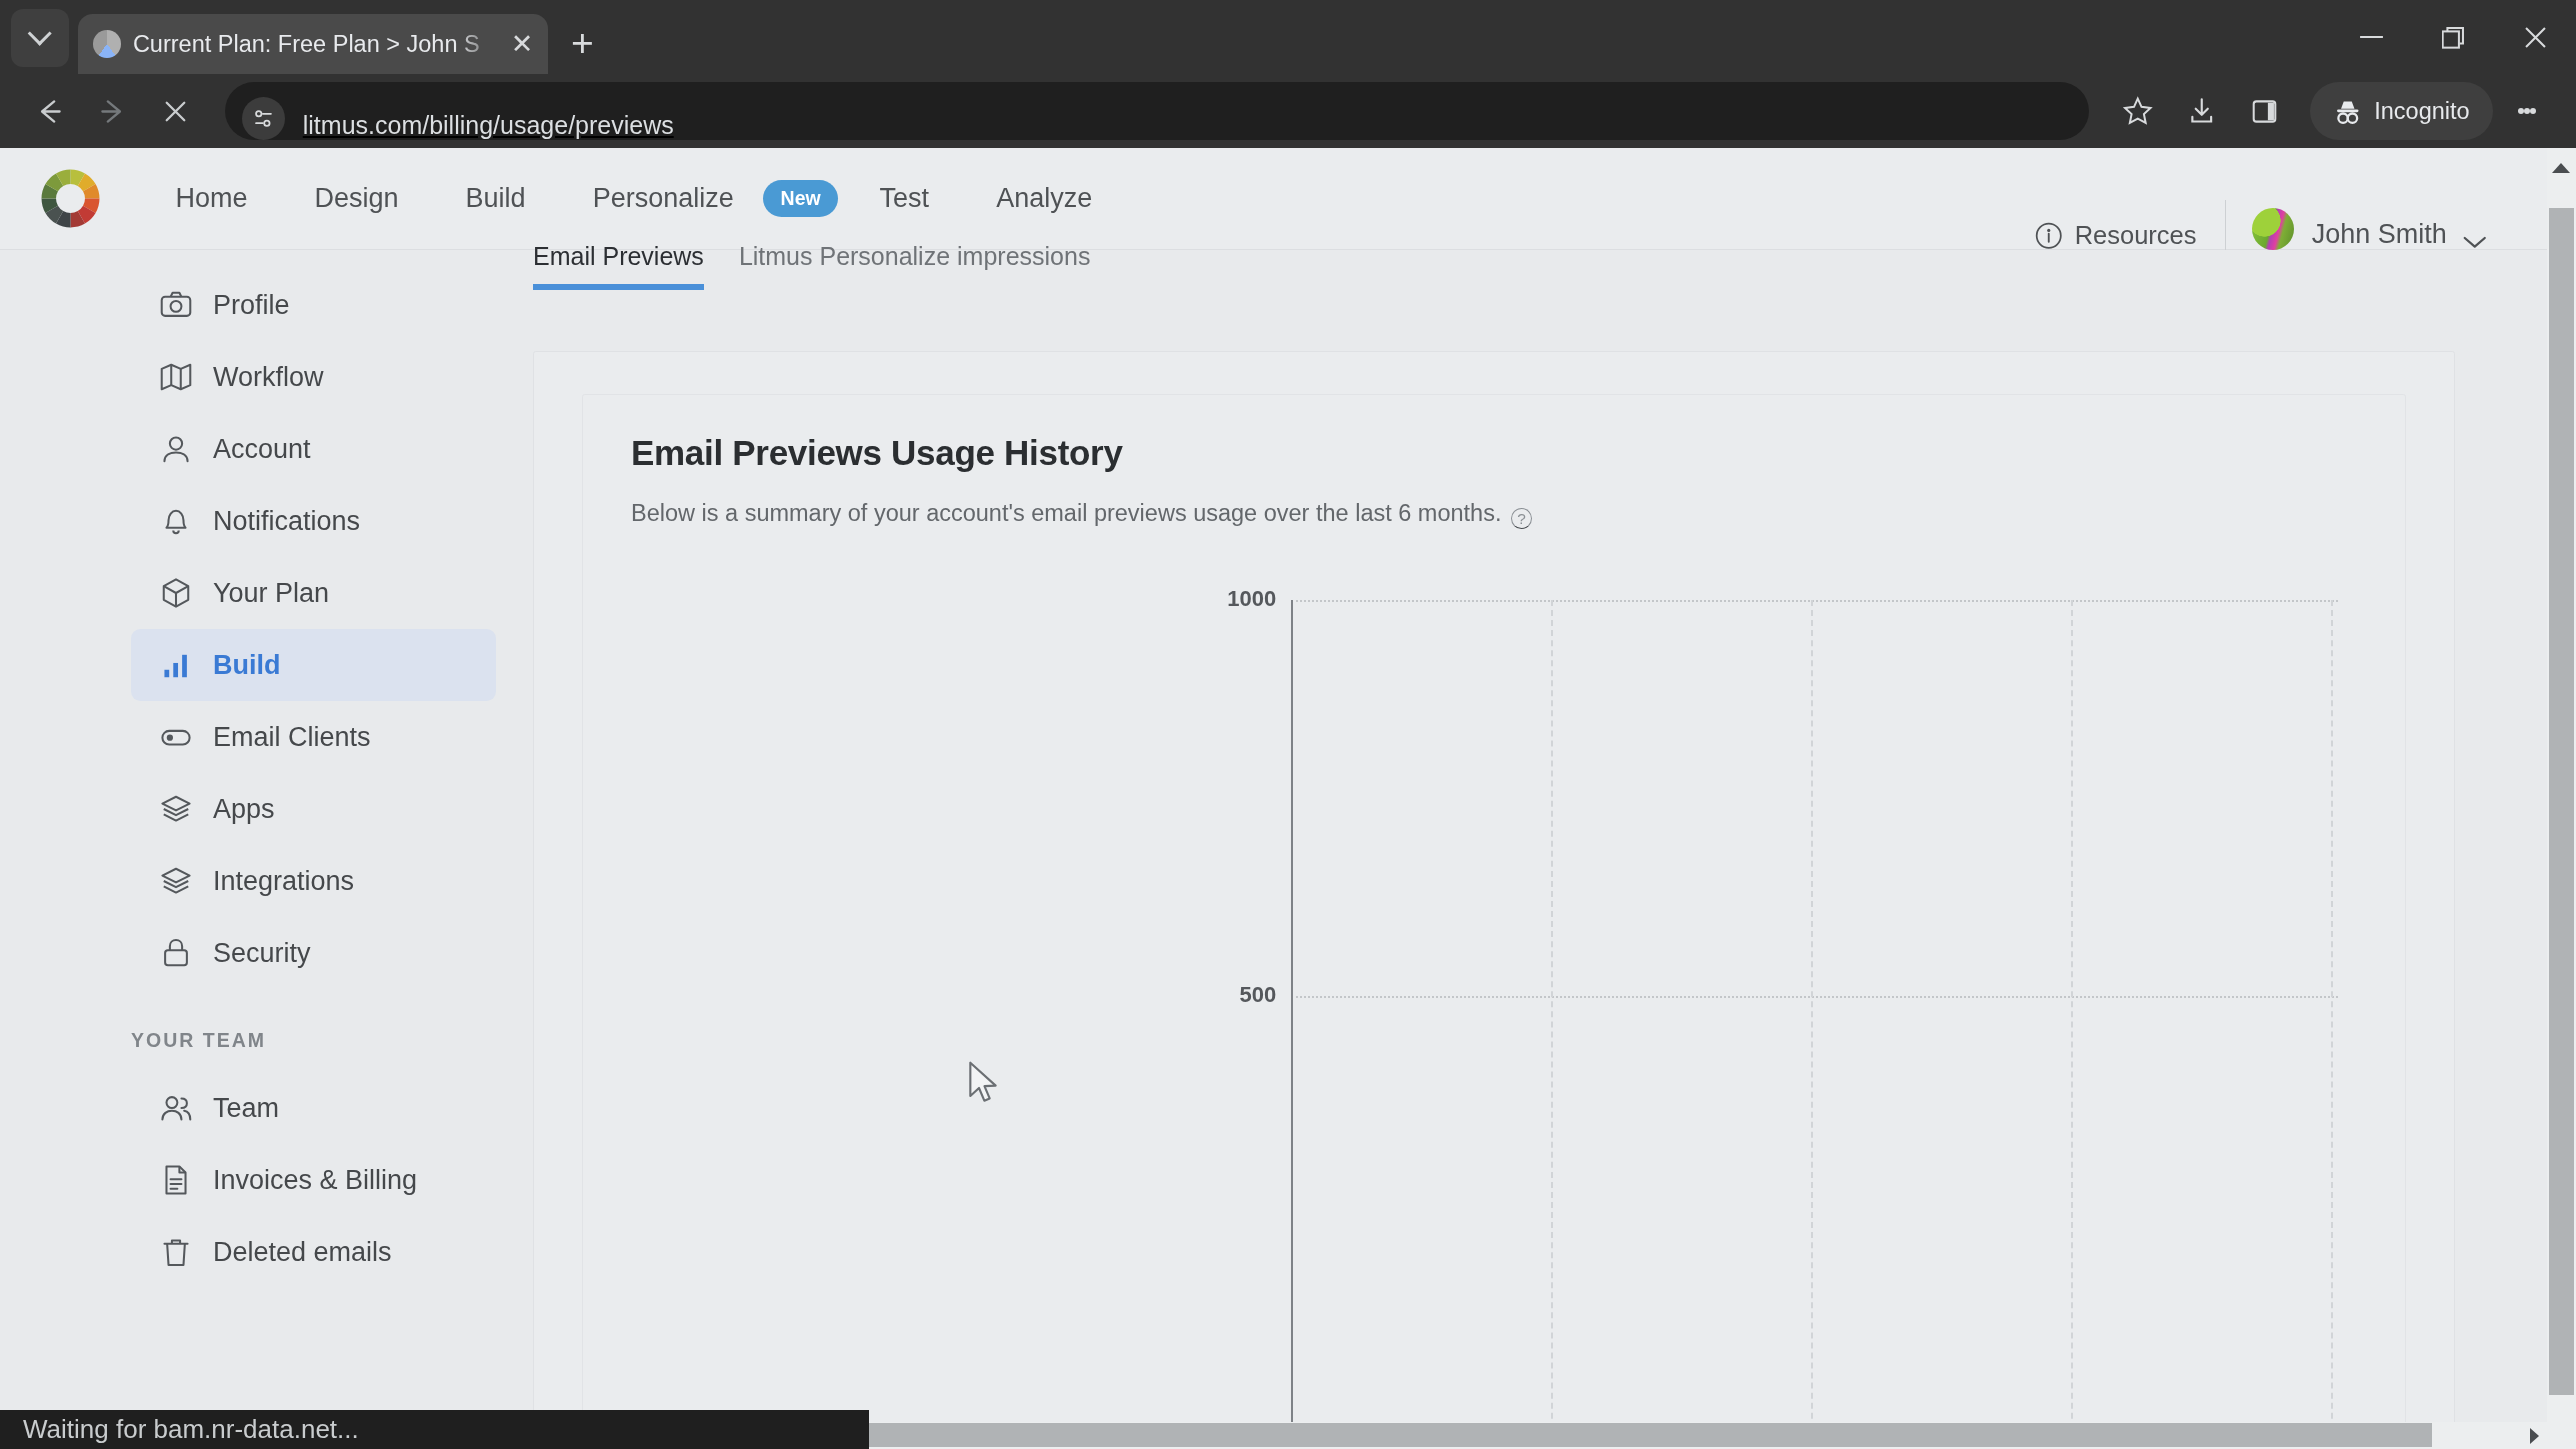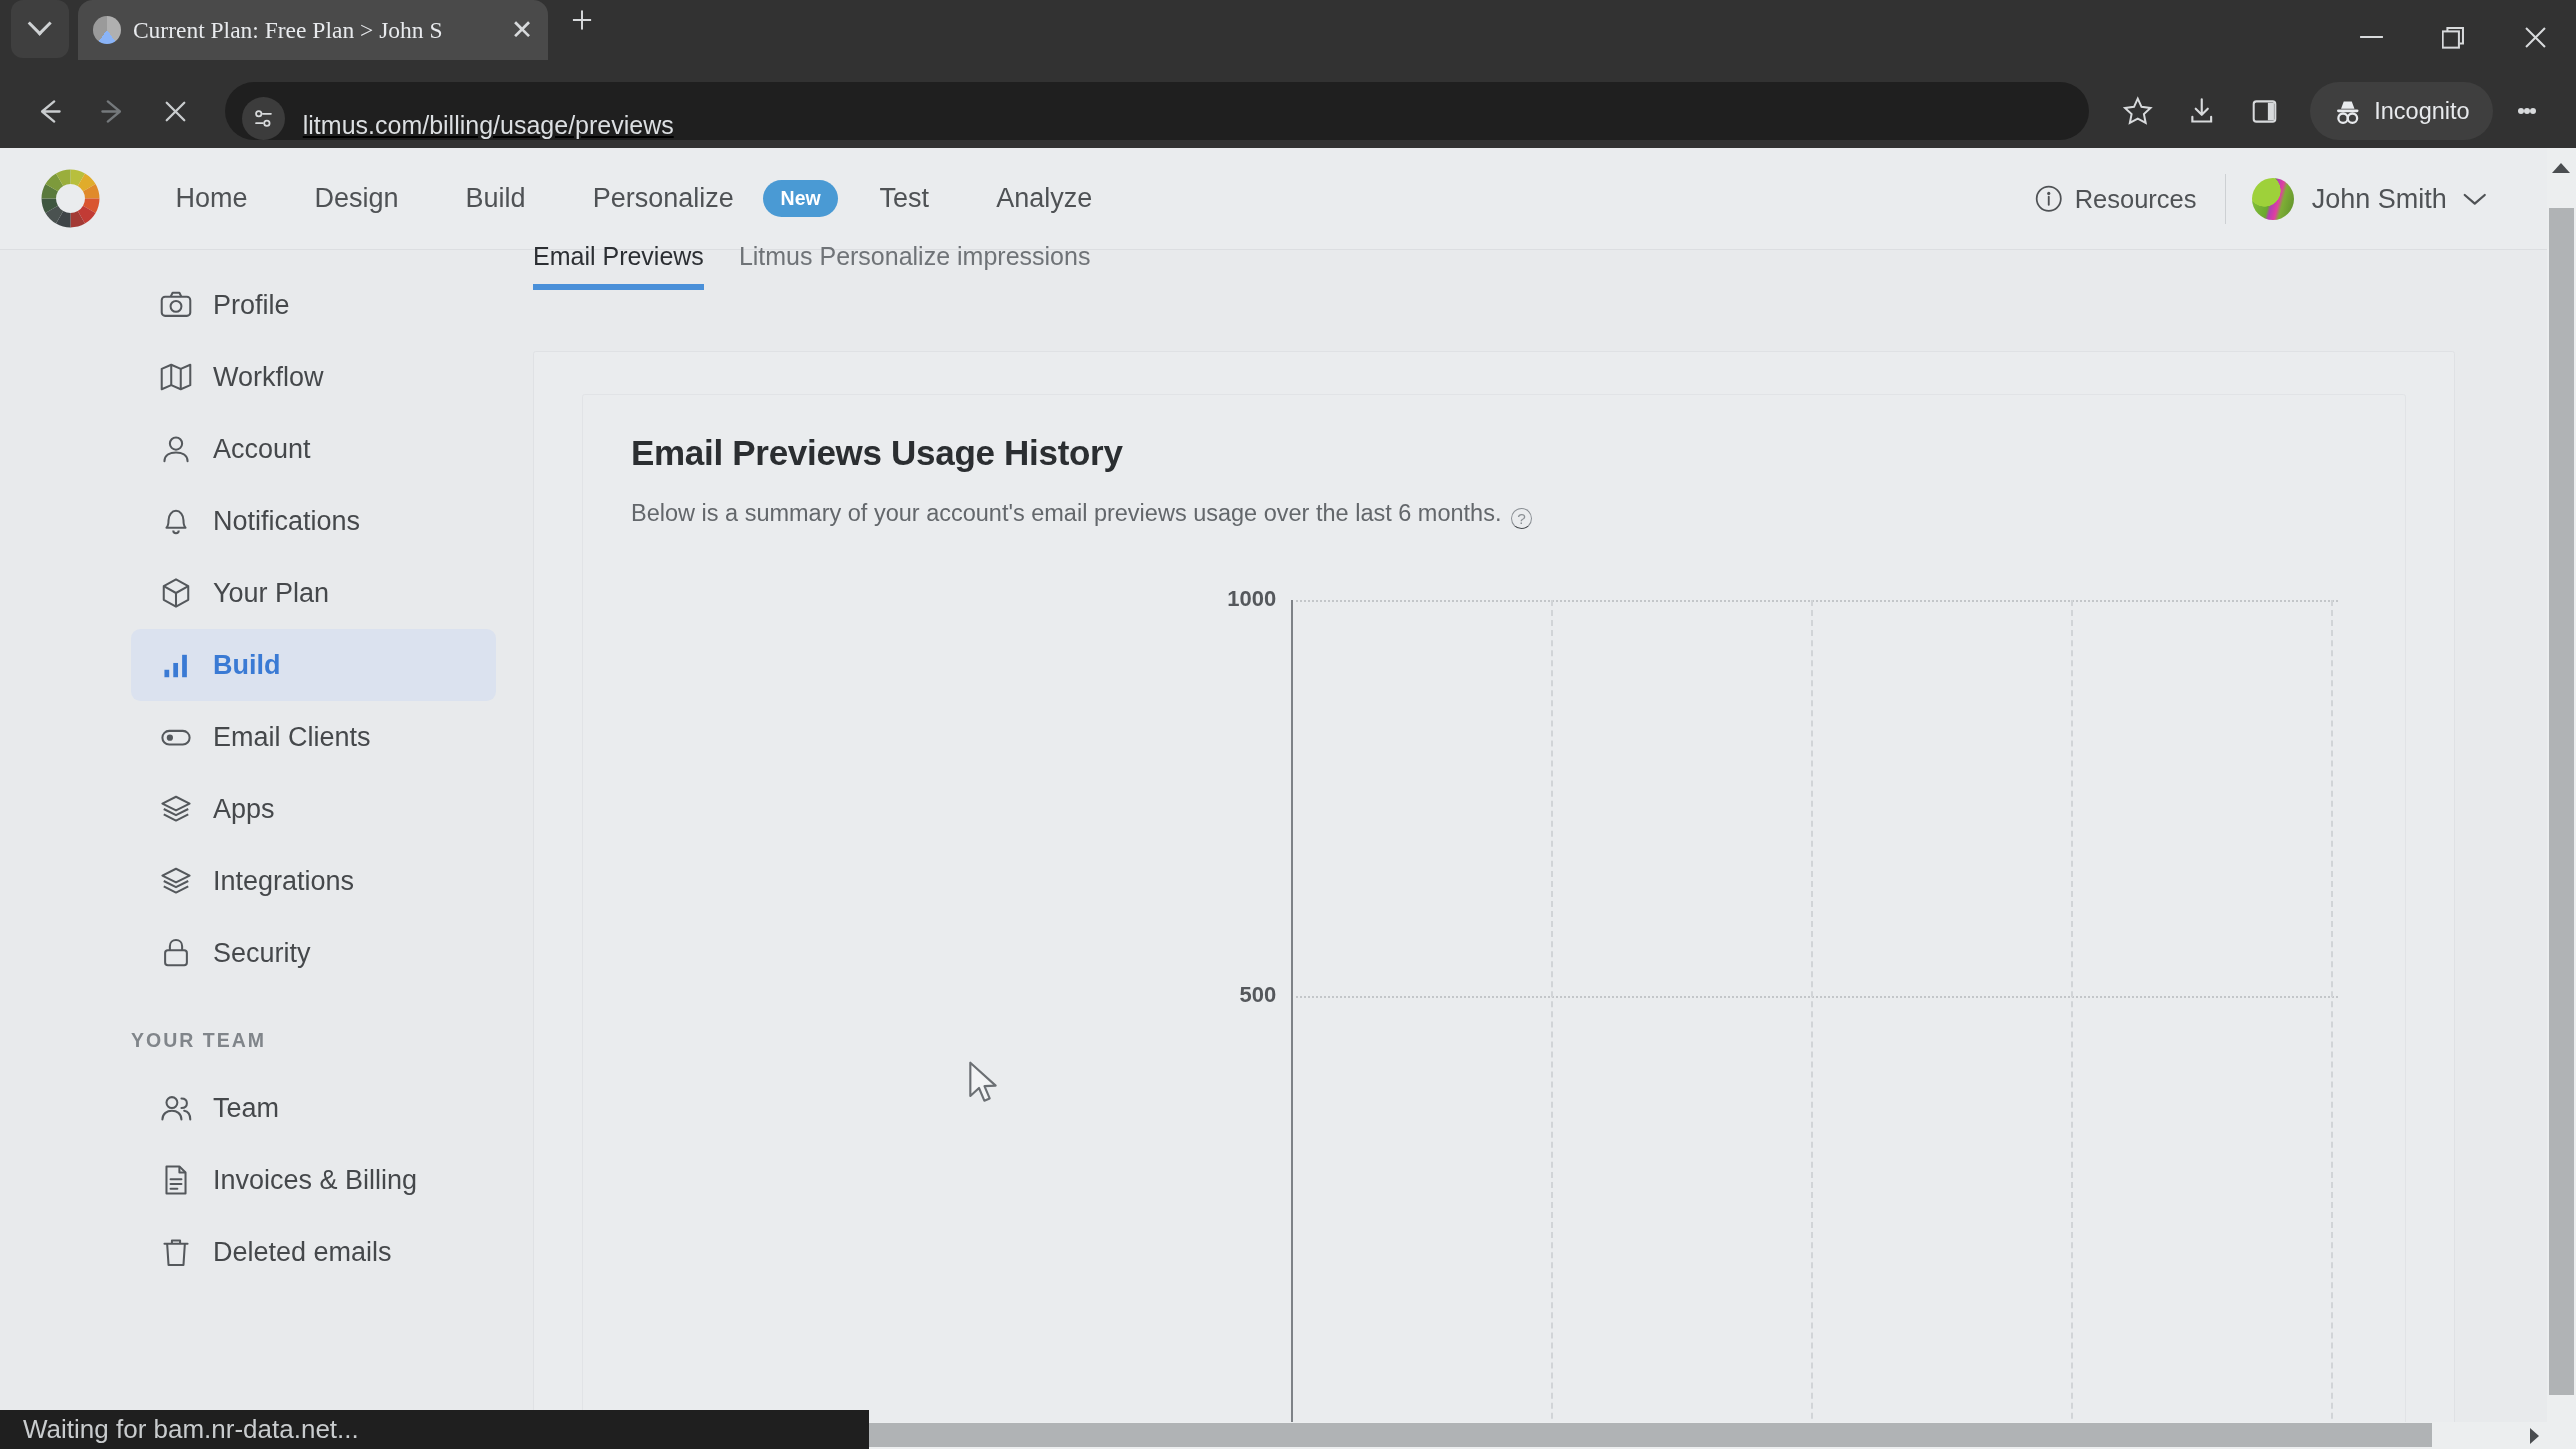--- a/index.html
+++ b/index.html
@@ -8,21 +8,21 @@
     overflow: hidden;
     font-family: "Liberation Sans", sans-serif;
     background: #e8eaec;
   }
 
   
   .browser { width: 2576px; height: 1449px; position: relative; background: #323232; }
 
   .tabstrip {
     height: 74px; background: #323232;
-    display: flex; align-items: flex-start; position: relative; font-family: Liberation Serif, serif;
+    display: flex; align-items: flex-end; position: relative;
   }
   .tab-search {
     width: 58px; height: 58px; margin-left: 10.7px; margin-bottom: 6.7px;
     border-radius: 12px; background: #3f3f3f;
     display: flex; align-items: center; justify-content: center;
   }
   .chev-down {
     width: 17.4px; height: 17.4px; border-right: 3.4px solid #cfd2d4;
     border-bottom: 3.4px solid #cfd2d4; transform: rotate(45deg) translate(-3.4px,-3.4px);
   }
@@ -94,21 +94,21 @@
   }
   .logo { width: 63px; height: 63px; flex: 0 0 auto; }
   .mainnav { display: flex; align-items: center; gap: 16px; margin-left: 48px; }
   .navitem { font-size: 27px; color: #4f5255; padding: 0 25.5px; white-space: nowrap; }
   .badge-new {
     background: #4a9ad4; color: #ffffff; font-size: 19.5px; font-weight: bold;
     border-radius: 23px; padding: 7.4px 17.4px; margin-left: -12px;
   }
   .hdr-right {
     position: absolute; right: 89px; top: 0; height: 102px;
-    display: flex; align-items: center; gap: 0;
+    display: flex; align-items: flex-end; gap: 0;
   }
   .resources { display: flex; align-items: center; gap: 10.7px; margin-right: 28px; }
   .resources span { font-size: 25.5px; color: #4f5255; }
   .hdr-sep { width: 0.7px; height: 50px; background: #cdd0d3; margin-right: 27px; }
   .avatar {
     width: 42px; height: 42px; border-radius: 50%; flex: 0 0 auto;
     background:
       radial-gradient(circle at 30% 30%, #9ed13a 0 38%, transparent 39%),
       linear-gradient(105deg, #8cc63f 0%, #6aa82e 44%, #b43fb4 50%, #e13fa0 62%, #7fae36 70%, #5c8f2a 100%);
     margin-right: 17.4px;

